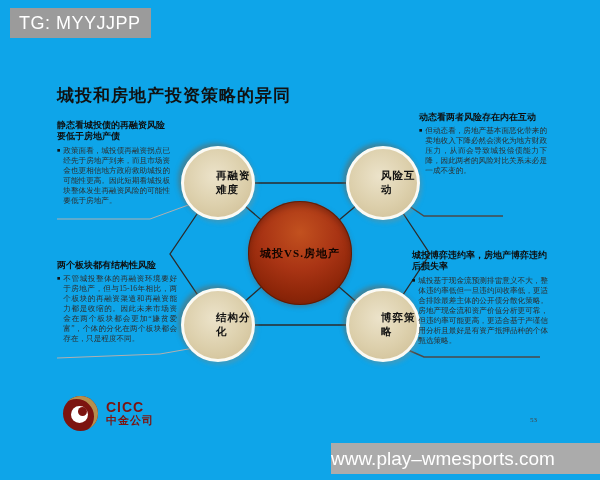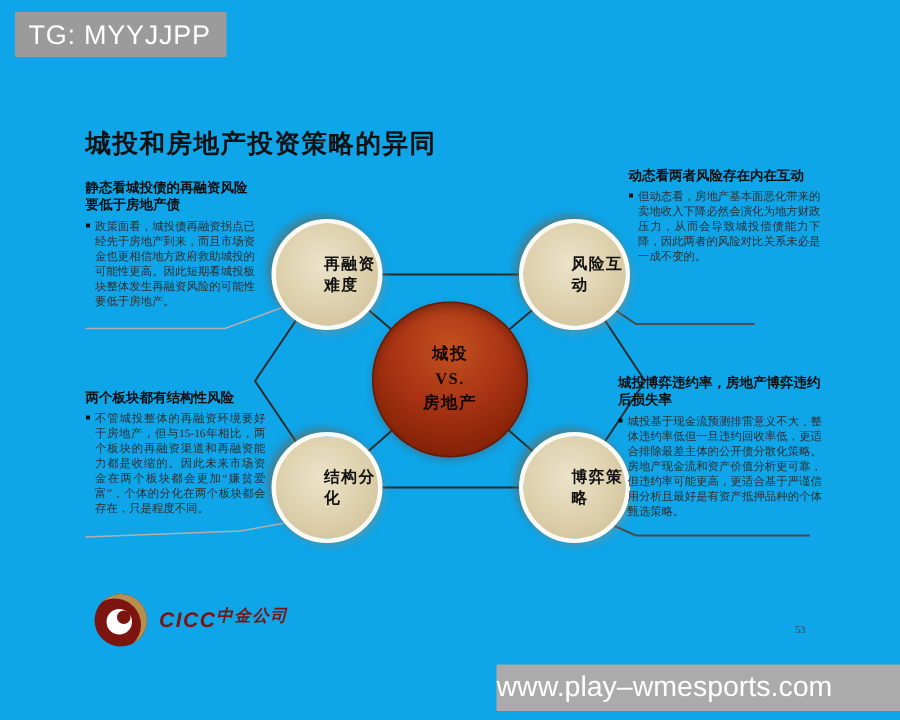--- a/index.html
+++ b/index.html
@@ -32,42 +32,42 @@
     border:3px solid #fbfaf4;box-sizing:border-box;
     box-shadow:-3px -3px 4px rgba(110,100,80,.5), 2px 3px 4px rgba(150,140,120,.35);
     display:flex;align-items:center;justify-content:center;padding-left:32px;
   }
   .node span{font-size:10.5px;font-weight:bold;color:#111;letter-spacing:1px;}
   
   .sphere{
     position:absolute;left:248px;top:201px;width:104px;height:104px;border-radius:50%;z-index:3;
     background:radial-gradient(circle at 50% 30%, #c2511f 0%, #a93414 42%, #8e2609 70%, #6d1a04 100%);
     box-shadow:inset 0 0 0 1px rgba(70,20,0,.55), inset 0 4px 6px rgba(0,0,0,.25), 0 2px 5px rgba(120,60,40,.35);
-    display:flex;flex-direction:column;align-items:center;justify-content:center;z-index:3;
+    display:flex;flex-direction:row;align-items:center;justify-content:center;z-index:3;
   }
   .sphere div{font-size:11px;font-weight:bold;color:#120500;line-height:1.5;letter-spacing:1px;}
   
   .note{position:absolute;z-index:2;}
   .note-heading{font-size:9px;font-weight:bold;line-height:1.25;color:#0e0e0e;margin-bottom:3px;}
   .note-body{display:flex;font-size:7.6px;line-height:1.32;color:#2e2e2e;text-align:justify;}
   .bullet{flex:0 0 auto;margin-right:3px;}
   .bullet::before{content:"■";font-size:5.5px;position:relative;top:-1px;color:#111;}
   
   .logo{position:absolute;left:63px;top:396px;display:flex;align-items:center;z-index:2;}
   .logo-mark{
     position:relative;width:35px;height:35px;border-radius:50%;background:#7c1410;
     box-shadow:inset -4px 3px 0 0 #b68f4e;flex:0 0 auto;
   }
   .logo-mark::before{
     content:"";position:absolute;left:8px;top:10px;width:17px;height:17px;border-radius:50%;background:#ffffff;
   }
   .logo-mark::after{
     content:"";position:absolute;left:15px;top:11px;width:9px;height:9px;border-radius:50%;background:#7c1410;
   }
-  .logo-text{display:flex;flex-direction:row;margin-left:8px;line-height:1.05;font-style:italic;}
+  .logo-text{display:flex;flex-direction:column;margin-left:8px;line-height:1.05;}
   .logo-en{font-family:"Liberation Sans","DejaVu Sans",sans-serif;font-weight:bold;font-size:14px;color:#7c1410;letter-spacing:1px;}
   .logo-cn{font-size:11px;font-weight:bold;color:#7c1410;letter-spacing:1px;}
   .page-number{position:absolute;left:530px;top:416px;font-size:7px;color:#444;z-index:2;}
 </style>
 </head>
 <body>
 
 <div class="stage">
 
   <div class="tg-bar">

